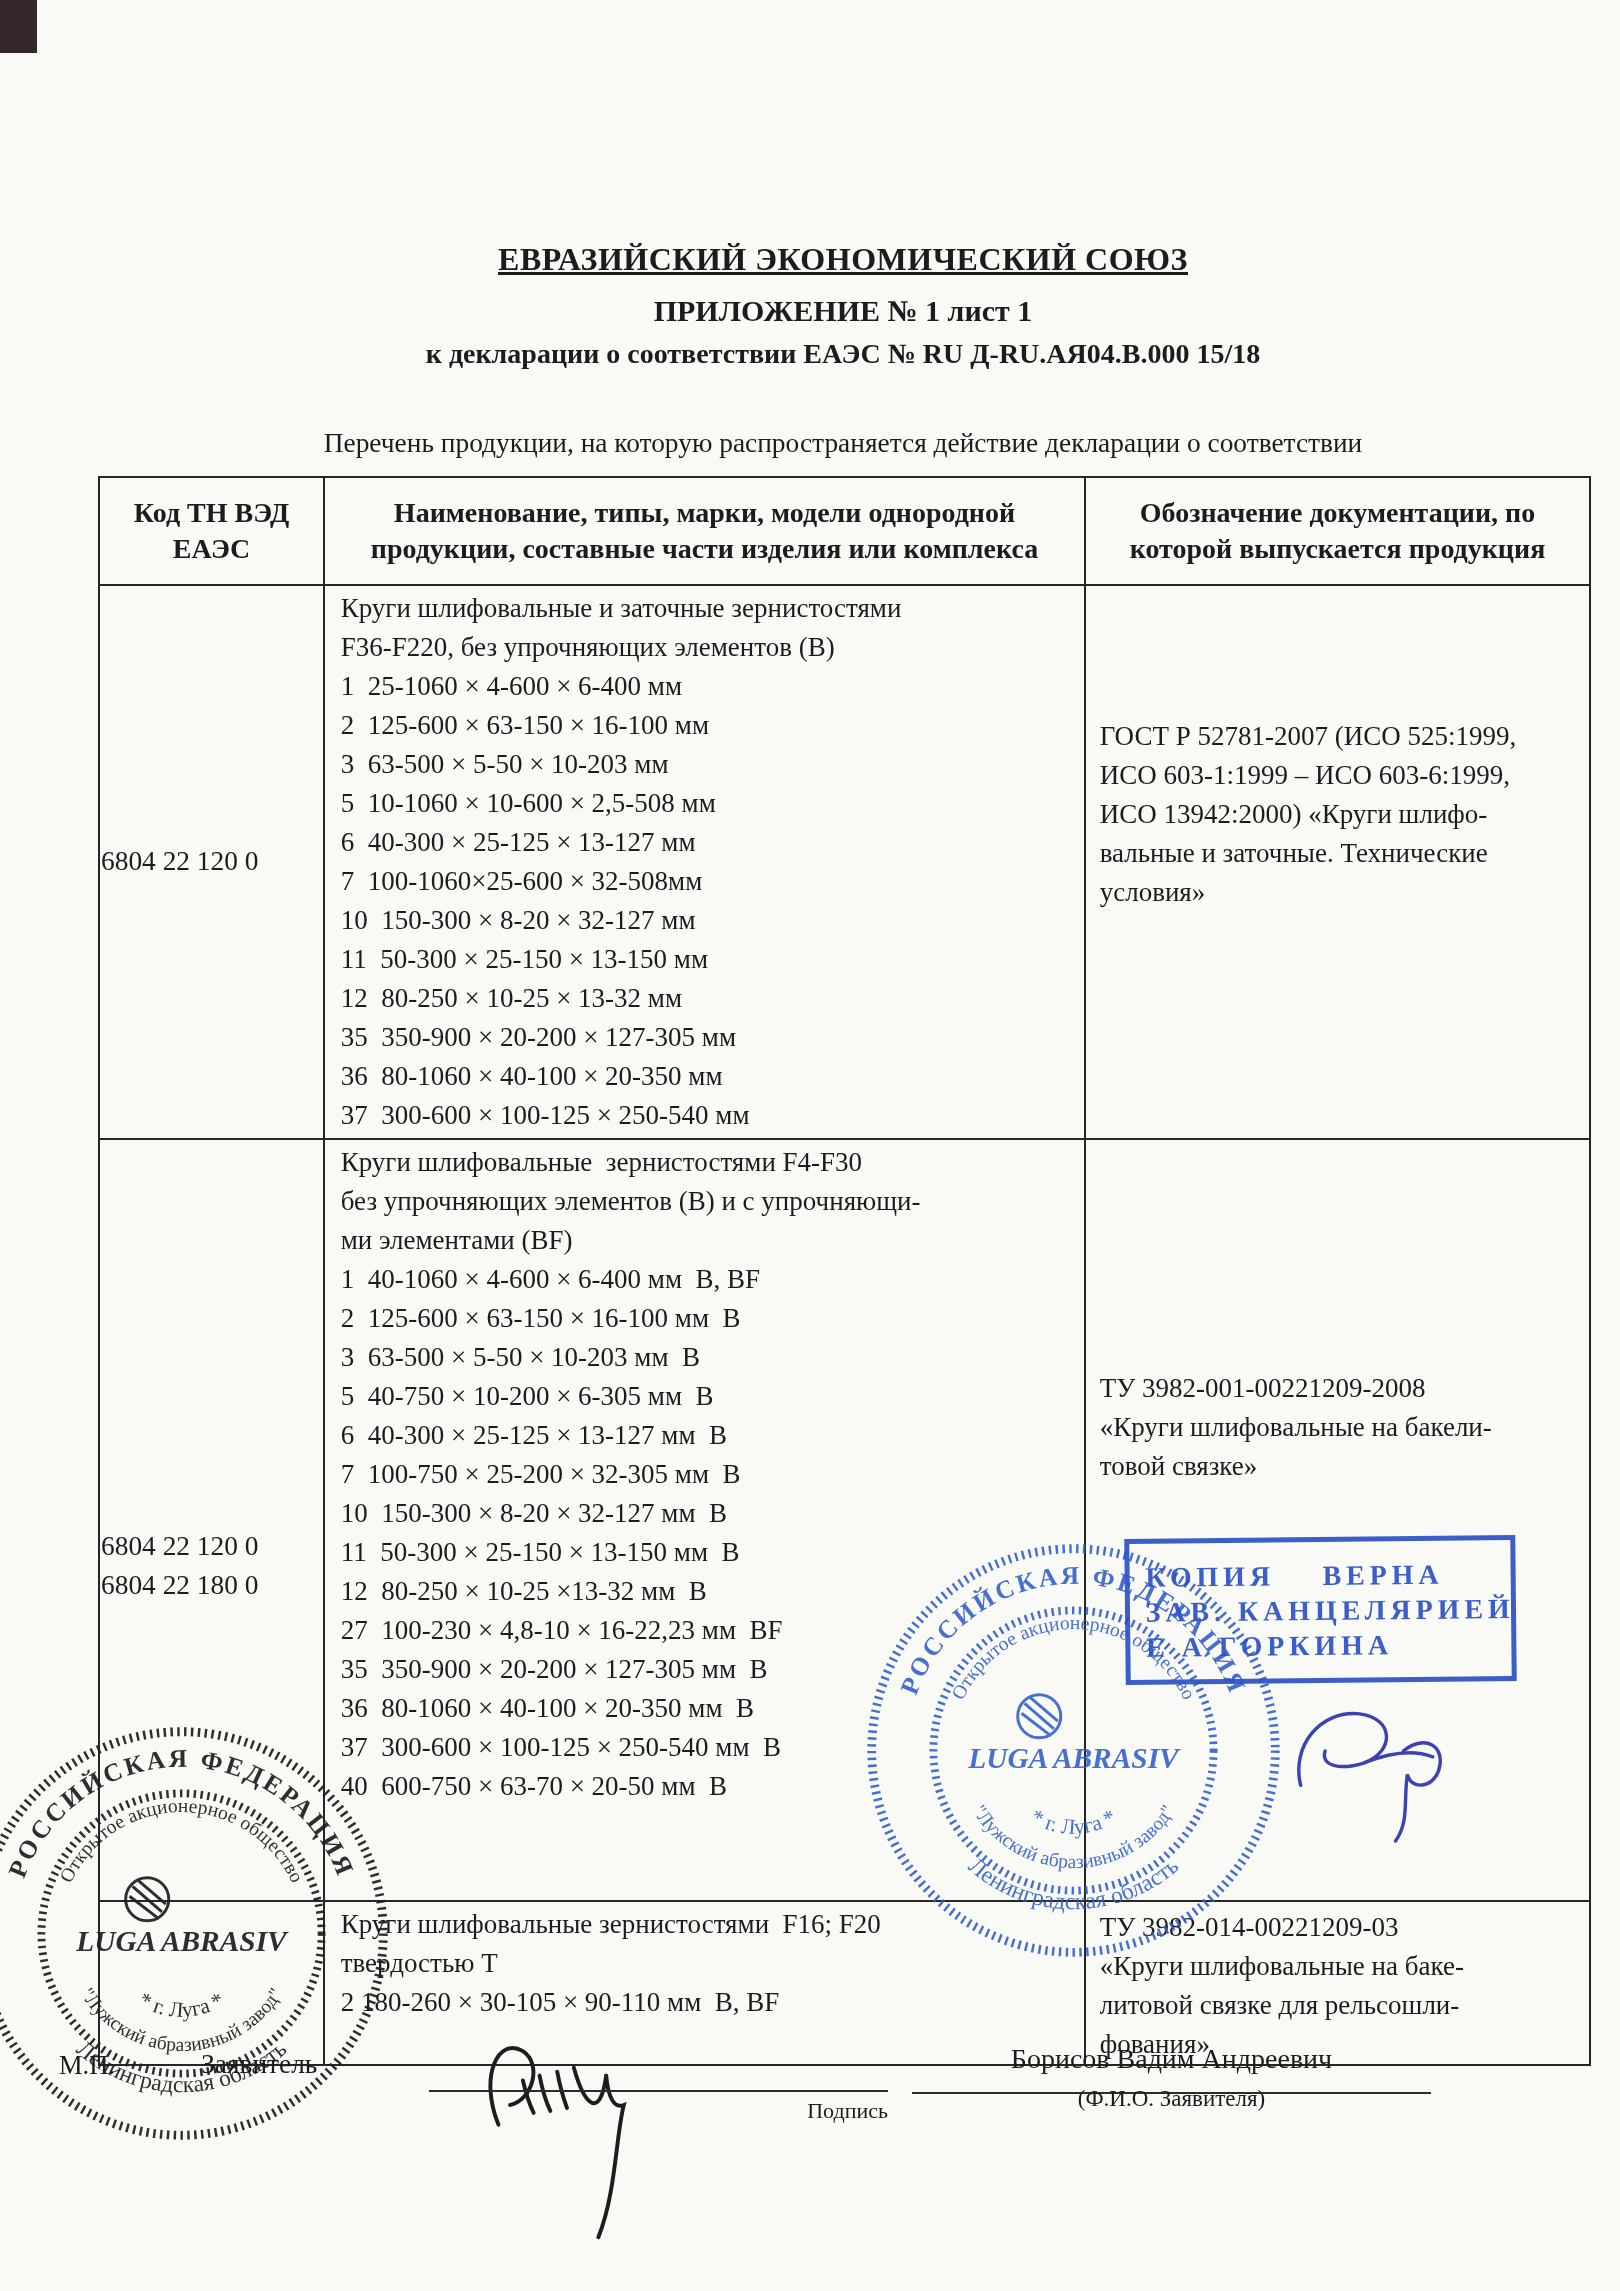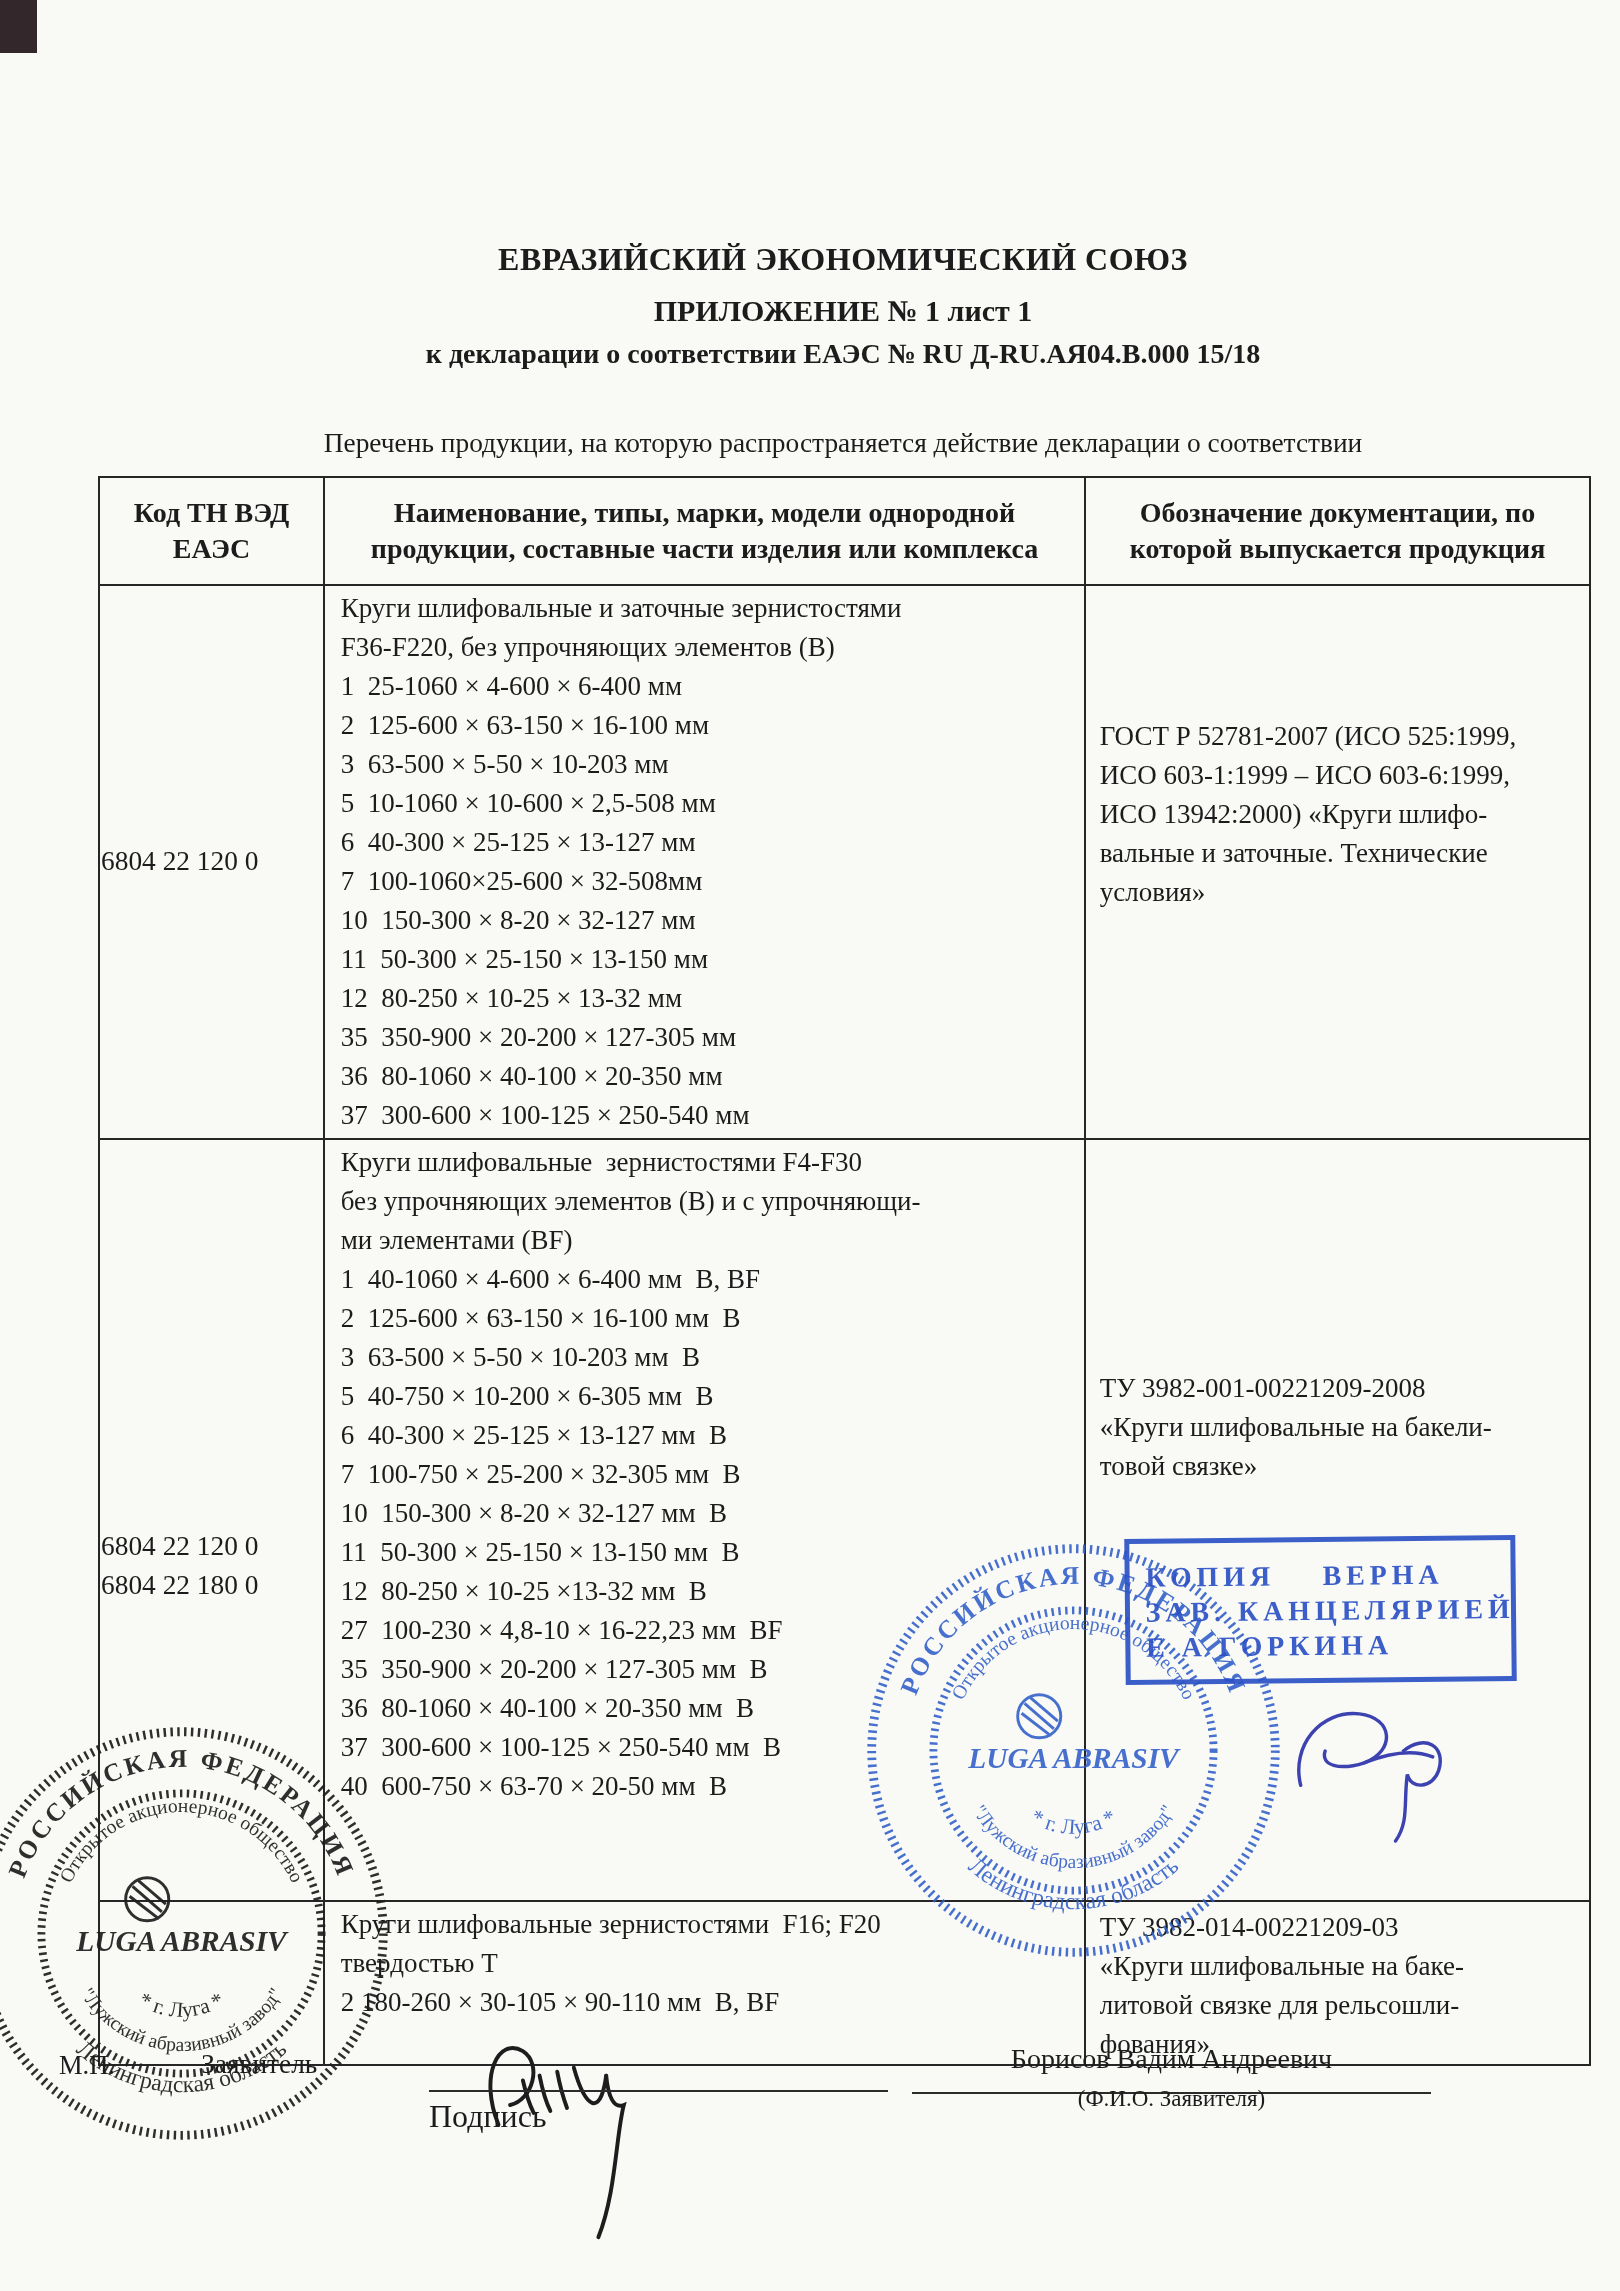--- a/index.html
+++ b/index.html
@@ -7,21 +7,21 @@
     position:relative; width:1620px; height:2292px;
     background:#f9f9f6;
     font-family:"Liberation Serif", serif;
     color:#1c1c1c;
     overflow:hidden;
     margin:0 auto;
   }
   .corner-mark { position:absolute; left:0; top:0; width:37px; height:53px; background:#33272b; }
 
   .titles { position:absolute; left:98px; top:241px; width:1490px; text-align:center; font-weight:bold; }
-  .t1 { font-size:32px; letter-spacing:0.5px; }
+  .t1 { font-size:32px; letter-spacing:0.5px;text-decoration:underline; }
   .t2 { font-size:30px; margin-top:15.7px; }
   .t3 { font-size:28px; margin-top:10.8px; }
 
   .subtitle { position:absolute; left:98px; top:428px; width:1490px; text-align:center; font-size:27.4px; }
 
   table.doc-table { position:absolute; left:98px; top:476px; width:1491px; border-collapse:collapse; table-layout:fixed; }
   .doc-table th, .doc-table td { border:2.9px solid #262626; vertical-align:top;margin-left:16px; }
   .doc-table th {
     height:102px; font-size:28px; font-weight:bold; text-align:center;
     vertical-align:middle; line-height:36px; padding:2px 7.8px;
@@ -36,21 +36,21 @@
   td.cell-doc { font-size:27px; line-height:39px; padding:0 9.8px 0 13.7px;border-radius:15px; }
   .doc-pad1 .doc-lines { padding-top:131px; }
   .doc-pad2 .doc-lines { padding-top:229px; }
   .doc-pad3 .doc-lines { padding-top:5.9px; }
   .line { white-space:pre; }
 
   
   .mp        { position:absolute; left:59px;  top:2050px; font-size:26.5px; }
   .applicant { position:absolute; left:201px; top:2049px; font-size:27.4px; }
   .sign-line { position:absolute; left:429px; top:2017px; width:459px; height:73px; border-bottom:2.9px solid #2b2b2b; }
-  .podpis    { position:absolute; left:429px; top:2098px; width:459px; text-align:left; font-size:32px; }
+  .podpis    { position:absolute; left:429px; top:2098px; width:459px; text-align:right; font-size:22px; }
   .fio       { position:absolute; left:912px; top:2043px; width:519px; text-align:center; font-size:28px;
                border-bottom:2.9px solid #2b2b2b; padding-bottom:17px; }
   .fio-label { position:absolute; left:912px; top:2086px; width:519px; text-align:center; font-size:23px; }
 
   
   .seal { position:absolute; width:431px; height:431px; }
   .seal-black { left:-34px; top:1718px; opacity:0.93; }
   .seal-blue  { left:858px;  top:1535px; opacity:0.88; }
   .seal text { font-family:"Liberation Serif", serif; }
 

